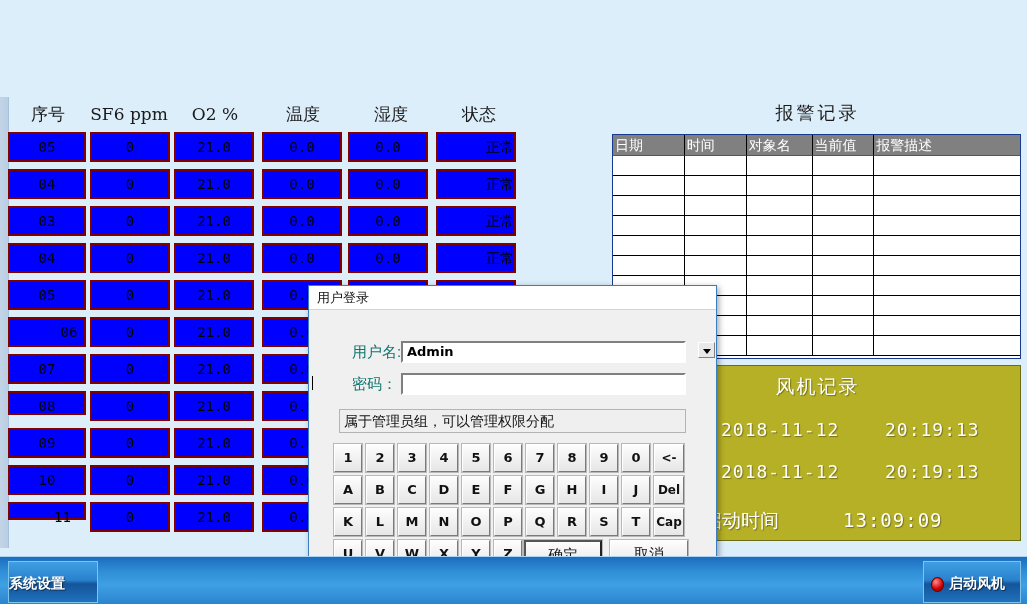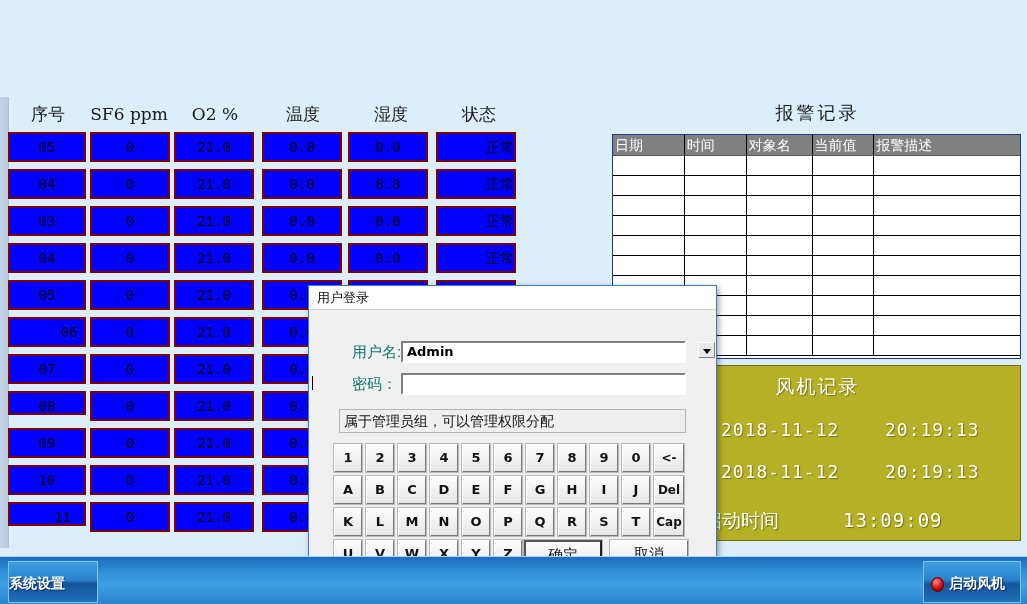--- a/index.html
+++ b/index.html
@@ -299,21 +299,21 @@
           <div class="gcell" style="left: 166px; top: 331px; width: 80px; height: 30px; line-height: 26px;">21.0</div>
           <div class="gcell" style="left: 254px; top: 331px; width: 80px; height: 30px; line-height: 26px;">0.0</div>
           <div class="gcell" style="left: 340px; top: 331px; width: 80px; height: 30px; line-height: 26px;">0.0</div>
           <div class="gcell status" style="left: 428px; top: 331px; width: 80px; height: 30px; line-height: 26px;">正常</div>
           <div class="gcell" style="left: 0px; top: 368px; width: 78px; height: 30px; line-height: 26px;">10</div>
           <div class="gcell" style="left: 82px; top: 368px; width: 80px; height: 30px; line-height: 26px;">0</div>
           <div class="gcell" style="left: 166px; top: 368px; width: 80px; height: 30px; line-height: 26px;">21.0</div>
           <div class="gcell" style="left: 254px; top: 368px; width: 80px; height: 30px; line-height: 26px;">0.0</div>
           <div class="gcell" style="left: 340px; top: 368px; width: 80px; height: 30px; line-height: 26px;">0.0</div>
           <div class="gcell status" style="left: 428px; top: 368px; width: 80px; height: 30px; line-height: 26px;">正常</div>
-          <div class="gcell" style="left: 0px; top: 405px; width: 78px; height: 24px; line-height: 26px; padding-left: 31px;">11</div>
+          <div class="gcell" style="left: 0px; top: 405px; width: 78px; height: 18px; line-height: 26px; padding-left: 31px;">11</div>
           <div class="gcell" style="left: 82px; top: 405px; width: 80px; height: 30px; line-height: 26px;">0</div>
           <div class="gcell" style="left: 166px; top: 405px; width: 80px; height: 30px; line-height: 26px;">21.0</div>
           <div class="gcell" style="left: 254px; top: 405px; width: 80px; height: 30px; line-height: 26px;">0.0</div>
           <div class="gcell" style="left: 340px; top: 405px; width: 80px; height: 30px; line-height: 26px;">0.0</div>
           <div class="gcell status" style="left: 428px; top: 405px; width: 80px; height: 30px; line-height: 26px;">正常</div>
         </div>
     </div>
 
     <div id="alarmpanel">
       <div id="alarmtitle">报警记录</div>

